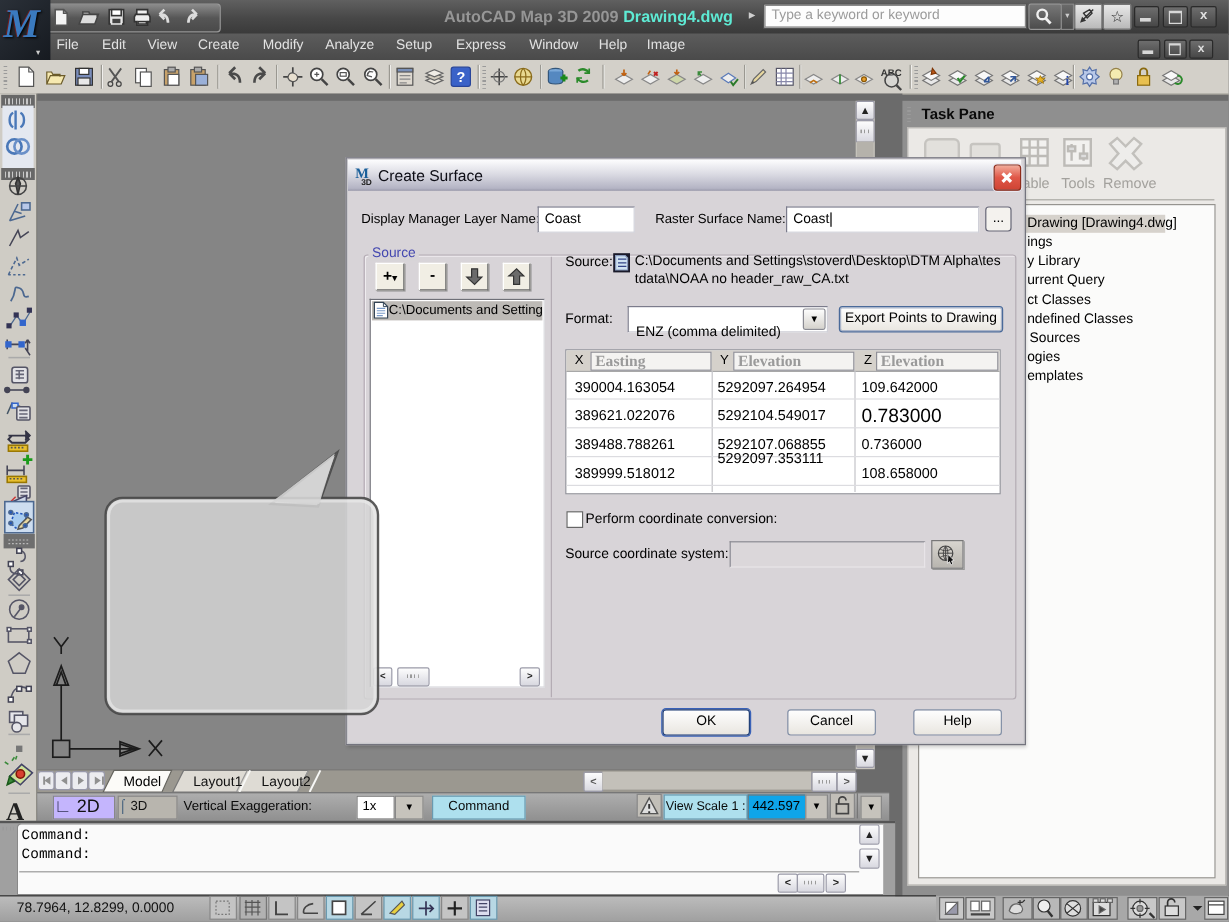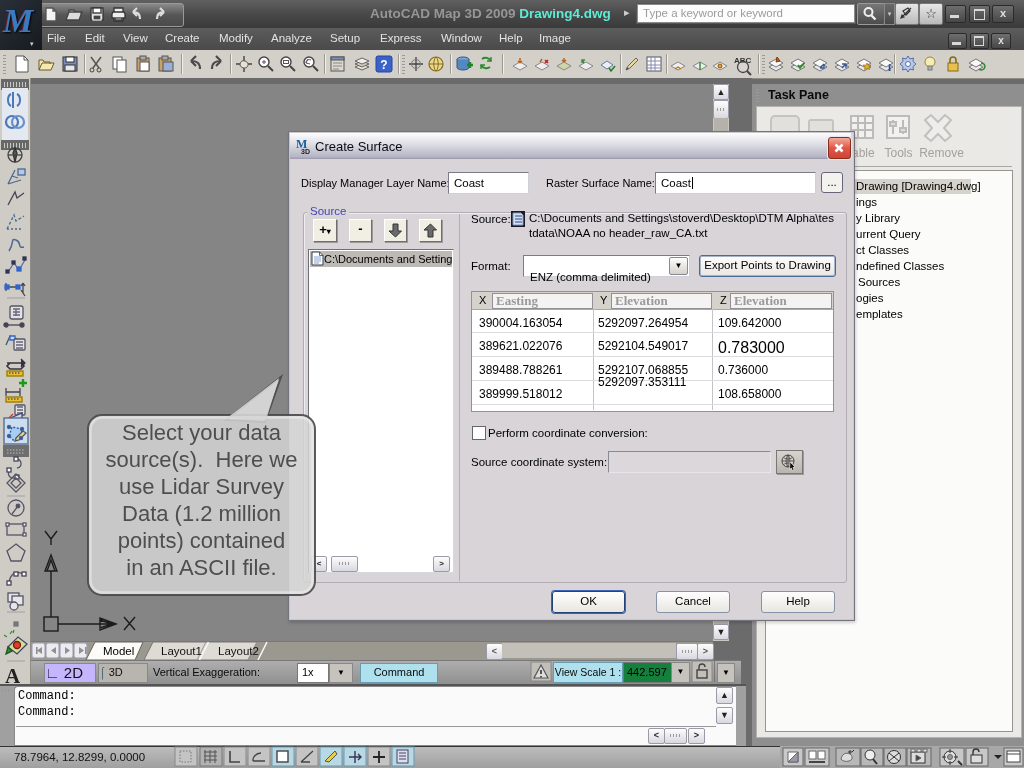--- a/index.html
+++ b/index.html
@@ -458,21 +458,21 @@
 <div class="tx" style="left:153px;top:666px;font-size:11px;color:#0a0a0a">Vertical Exaggeration:</div>
 <div class="ab" style="left:297px;top:663px;width:30px;height:18px;background:#fff;border:1px solid #777;font-size:11px;line-height:17px;text-indent:4px">1x</div>
 <div class="ab" style="left:329px;top:663px;width:22px;height:18px;background:#c6c3bc;border:1px solid #888;font-size:8px;text-align:center;line-height:17px">▼</div>
 <div class="ab" style="left:360px;top:663px;width:76px;height:18px;background:#aee0ee;border:1px solid #6a9ab0;font-size:11px;color:#0a0a0a;text-align:center;line-height:17px">Command</div>
 <svg style="left:531px;top:662px" width="20" height="19" viewBox="0 0 20 19">
       <rect x="0" y="0" width="20" height="19" fill="#c2bfb8" stroke="#888"></rect>
       <path d="M10 3l7 13H3z" fill="#ddd" stroke="#555" stroke-width="1.2"></path>
       <path d="M10 8v4M10 14v1.5" stroke="#333" stroke-width="1.6"></path>
     </svg>
 <div class="ab" style="left:553px;top:662px;width:68px;height:19px;background:#aee0ee;border:1px solid #6a9ab0;font-size:10.5px;color:#0a0a0a;text-align:center;line-height:18px">View Scale 1 :</div>
-<div class="ab" style="left:623px;top:662px;width:47px;height:19px;background:#15803d;border:1px solid #777;font-size:11px;line-height:18px;text-indent:3px">442.597</div>
+<div class="ab" style="left:623px;top:662px;width:47px;height:19px;background:#0ea5e9;border:1px solid #777;font-size:11px;line-height:18px;text-indent:3px">442.597</div>
 <div class="ab" style="left:671px;top:662px;width:17px;height:19px;background:#c6c3bc;border:1px solid #888;font-size:8px;text-align:center;line-height:18px">▼</div>
 <svg style="left:692px;top:661px" width="20" height="21" viewBox="0 0 20 21">
       <rect x="0" y="0" width="20" height="21" fill="#c2bfb8" stroke="#888"></rect>
       <rect x="5" y="9" width="10" height="8" fill="none" stroke="#444" stroke-width="1.4"></rect>
       <path d="M7 9V6a3 3 0 016 0" fill="none" stroke="#444" stroke-width="1.4"></path>
     </svg>
 <div class="ab" style="left:714px;top:661px;width:1px;height:21px;background:#777"></div>
 <div class="ab" style="left:717px;top:663px;width:16px;height:18px;background:#c6c3bc;border:1px solid #888;font-size:8px;text-align:center;line-height:17px">▼</div>
 
 <div class="ab" style="left:752px;top:84px;width:272px;height:663px;background:#8f8f8f"></div>
@@ -693,15 +693,14 @@
  <div class="btn" style="left:367px;top:459px;width:72px;height:20px;line-height:19px">Cancel</div>
  <div class="btn" style="left:472px;top:459px;width:72px;height:20px;line-height:19px">Help</div>
 </div>
 
 <svg style="left:85px;top:368px;z-index:60" width="240" height="235" viewBox="0 0 240 235">
 <path d="M141 52L196 9l-16 45z" fill="rgba(210,210,210,.82)" stroke="rgba(70,70,70,.88)" stroke-width="2"></path>
 <rect x="3" y="47" width="227" height="180" rx="14" fill="rgba(213,213,213,.84)" stroke="rgba(70,70,70,.88)" stroke-width="2"></rect>
 <rect x="5.5" y="49.5" width="222" height="175" rx="12" fill="none" stroke="rgba(240,240,240,.55)" stroke-width="2.5"></rect>
 <path d="M142 50l52-40-13 42z" fill="rgba(213,213,213,.9)"></path>
 </svg>
-<div class="ab" style="left:88px;top:419px;width:227px;z-index:61;font-size:22px;color:#4e4e4e;text-align:center;line-height:27px">Select your data<br>source(s).&nbsp; Here we<br>use Lidar Survey<br>Data (1.2 million<br>points) contained<br>in an ASCII file.</div>
 
 </div>
 
 </body></html>

